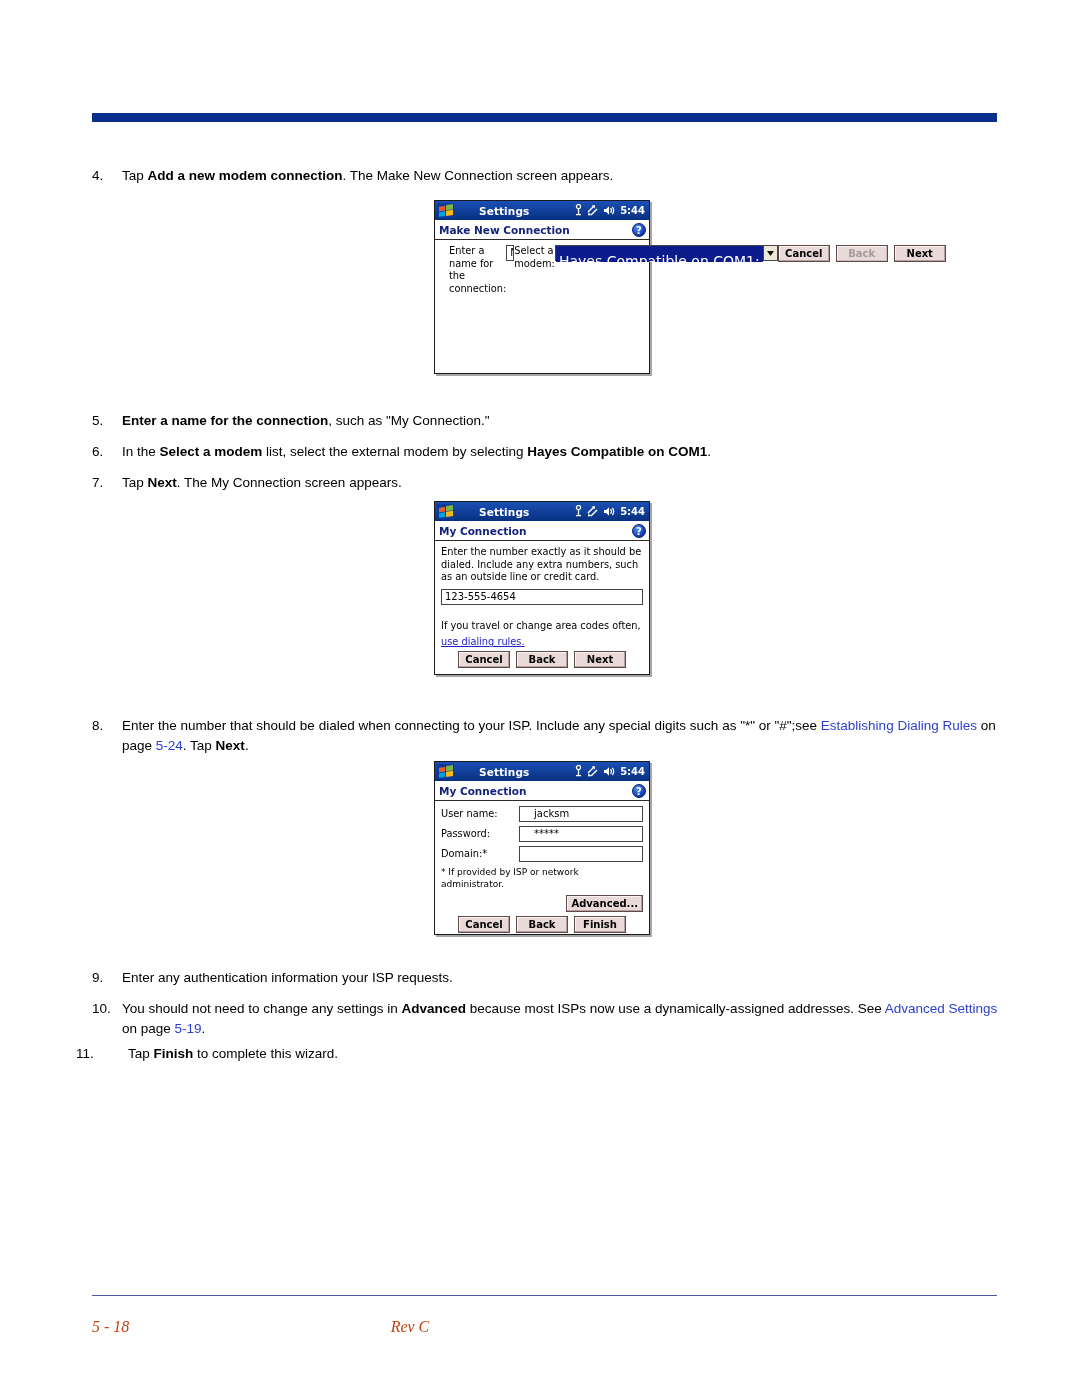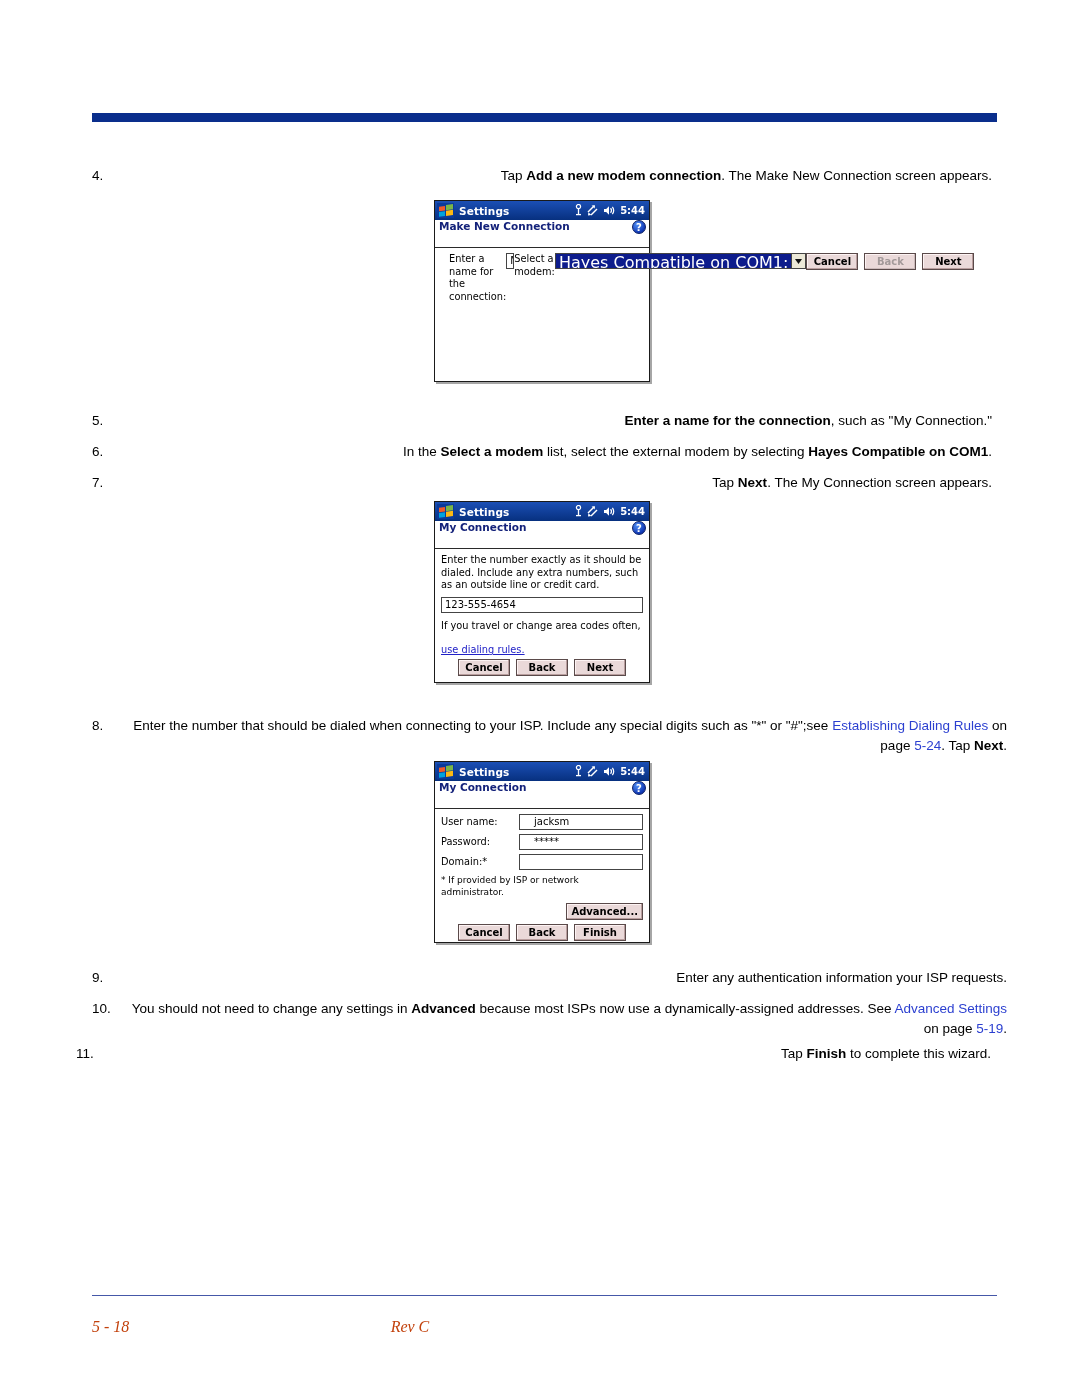--- a/index.html
+++ b/index.html
@@ -33,21 +33,20 @@
     color: #000;
   }
   .step-num {
     width: 30px;
     flex: 0 0 30px;
     text-align: left;
     white-space: nowrap;
   }
   .step-text {
     flex: 1;
-    text-align: right;
   }
   b.b { font-weight: bold; }
   .lnk { color: #2b3fd0; }
 
   
   .pda {
     position: absolute;
     width: 216px;
     background: #ffffff;
     border: 1px solid #1a1a1a;
@@ -55,20 +54,21 @@
     box-shadow: 2px 2px 0 rgba(0,0,0,0.35);
   }
   .pda-titlebar {
     height: 19px;
     background: #0a3a9b;
     background: linear-gradient(to bottom, #1b4fb5 0%, #07307f 100%);
     display: flex;
     align-items: center;
     padding: 0 4px 0 2px;
     color: #ffffff;
+    gap: 20px;
   }
   .winflag {
     width: 17px; height: 15px;
     position: relative;
     flex: 0 0 17px;
     margin-right: 5px;
     overflow: hidden;
     border-radius: 1px;
     background: #0a3a9b;
   }
@@ -88,24 +88,25 @@
   .tray-ico { display: block; }
   .pda-clock {
     font-size: 10px;
     font-weight: bold;
     color: #fff;
     margin-left: 1px;
     white-space: nowrap;
   }
 
   .pda-header {
-    height: 28px;
+    height: 20px;
     background: #ffffff;
     border-bottom: 1px solid #2a2a2a;
     display: flex;
+    align-items: center;
     padding: 0 3px 0 4px;
   }
   .pda-screentitle {
     font-size: 10.5px;
     font-weight: bold;
     color: #14227a;
     white-space: nowrap;
   }
   .helpbtn {
     margin-left: auto;
@@ -143,23 +144,23 @@
     display: flex;
     border: 1px solid #444;
     height: 16px;
     margin-bottom: 4px;
     background: #fff;
   }
   .pda-combo .sel {
     flex: 1;
     background: #0d1c8c;
     color: #ffffff;
-    font-size: 16px;
+    font-size: 14px;
     line-height: 14px;
-    padding: 2px 3px;
+    padding: 8px 3px;
     white-space: nowrap;
     overflow: hidden;
   }
   .pda-combo .arrow {
     width: 14px;
     flex: 0 0 14px;
     background: #ece9d8;
     border-left: 1px solid #444;
     display: flex;
     align-items: center;
@@ -375,21 +376,21 @@
     </span>
   </div>
   <div class="pda-header">
     <span class="pda-screentitle">My Connection</span>
     <span class="helpbtn">?</span>
   </div>
   <div class="pda-content" style="height:133px; display:flex; flex-direction:column;">
     <div class="pda-para">Enter the number exactly as it should be dialed.  Include any extra numbers, such as an outside line or credit card.</div>
     <div class="pda-field">123-555-4654</div>
     <div style="flex:1" class="spacer-fill"></div>
-    <div class="pda-para" style="margin-bottom:12px">If you travel or change area codes often,</div>
+    <div class="pda-para" style="margin-bottom:4px">If you travel or change area codes often,</div>
     <div style="margin-bottom:2px;">
       <span class="pda-link">use dialing rules.</span>
     </div>
     <div class="pda-buttons">
       <span class="pbtn">Cancel</span>
       <span class="pbtn">Back</span>
       <span class="pbtn">Next</span>
     </div>
   </div>
 </div>

